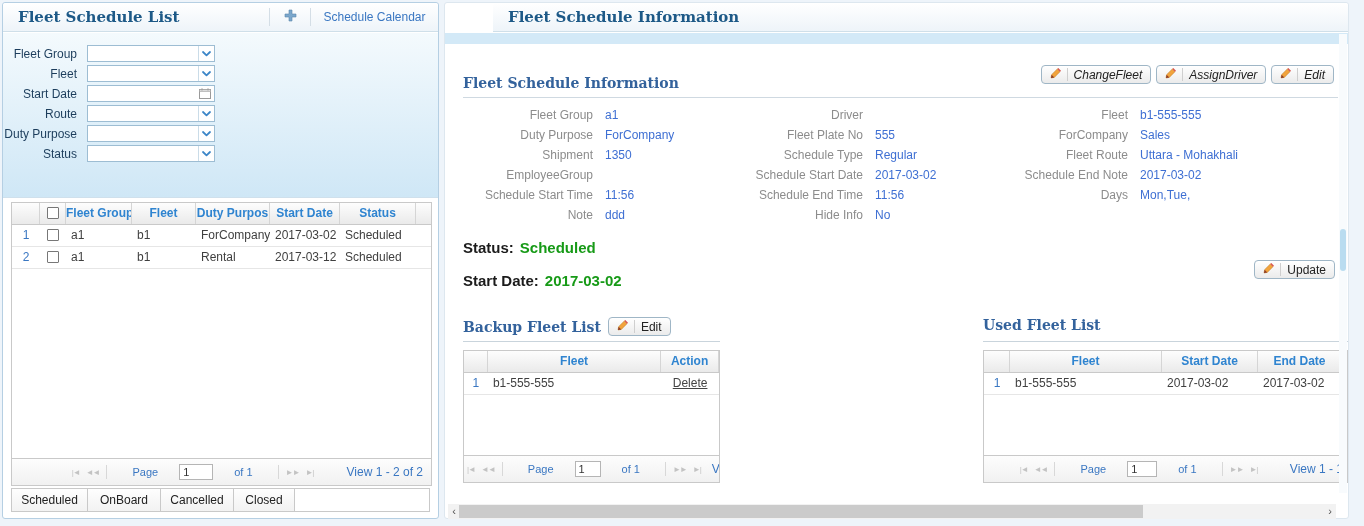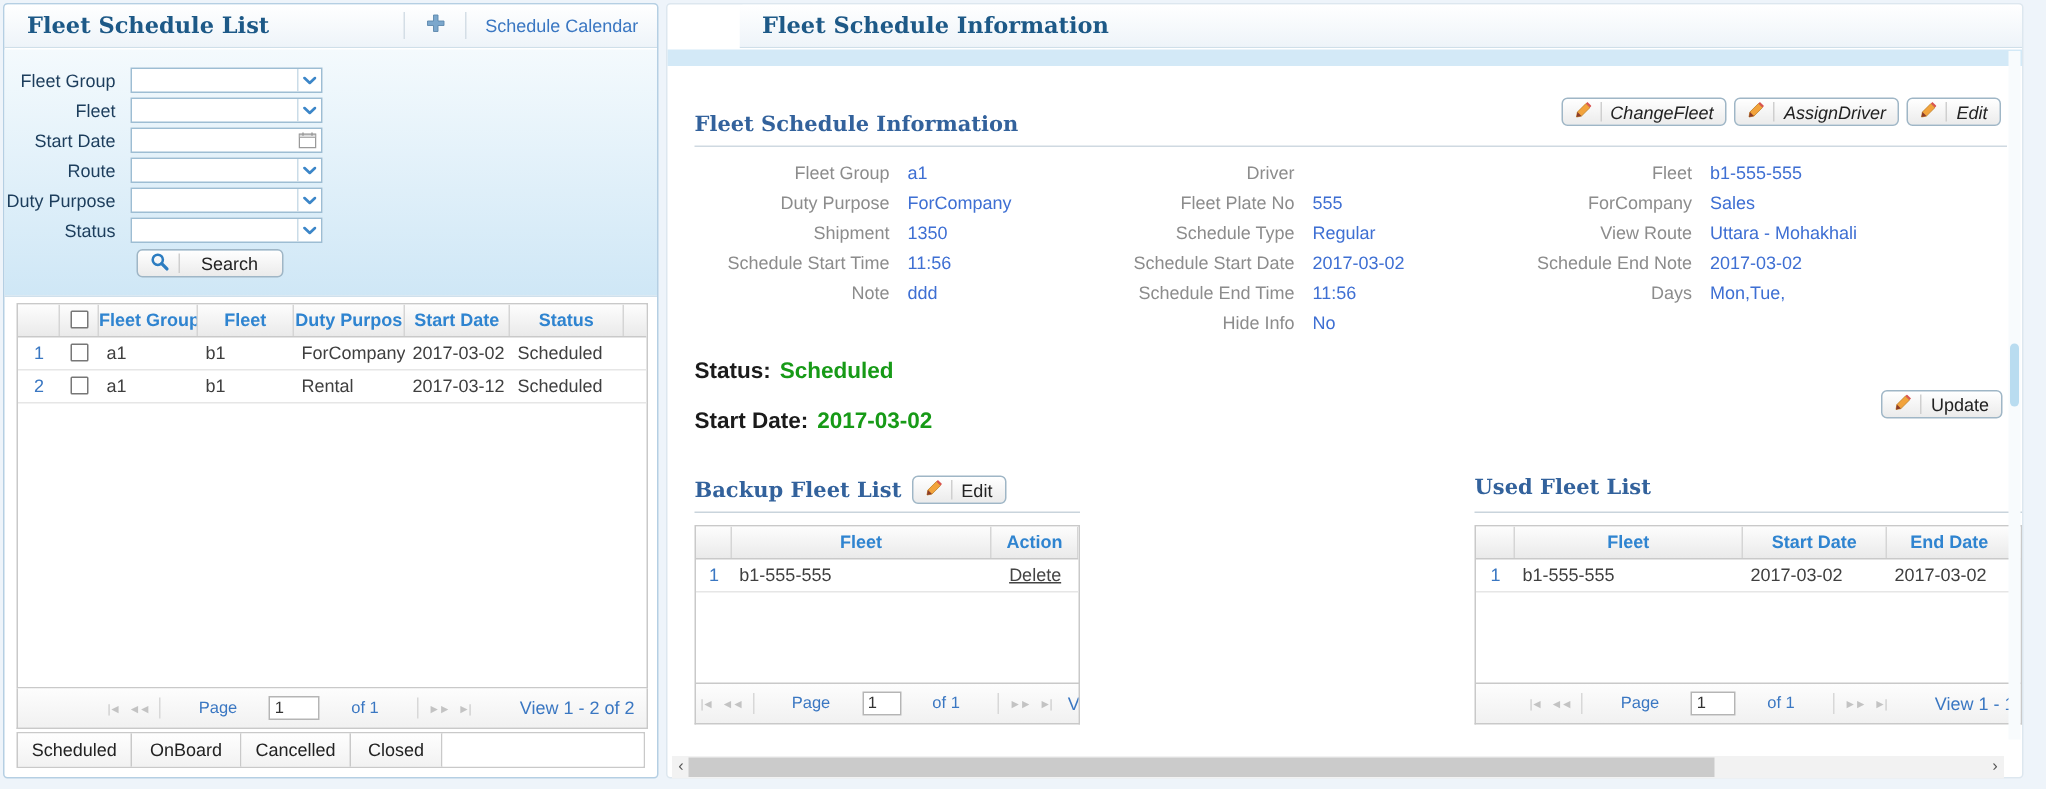--- a/index.html
+++ b/index.html
@@ -184,32 +184,20 @@
       </span>
     </div>
     <div class="f-row">
       <span class="f-label">Status</span>
       <span class="f-ctrl">
         <span class="f-chev">
           <svg width="9" height="6" viewBox="0 0 9 6">
               <path d="M1 1 L4.5 4.3 L8 1" fill="none" stroke="#3c86c8" stroke-width="1.8" stroke-linecap="round" stroke-linejoin="round"></path>
             </svg>
         </span>
-      </span>
-    </div>
-    <div class="search-row">
-      <span class="btn">
-        <span>
-          <svg width="13" height="13" viewBox="0 0 13 13">
-              <circle cx="5.2" cy="5.2" r="3.4" fill="none" stroke="#2d7dc1" stroke-width="1.7"></circle>
-              <line x1="7.8" y1="7.8" x2="11.3" y2="11.3" stroke="#2d7dc1" stroke-width="2.2" stroke-linecap="round"></line>
-            </svg>
-        </span>
-        <span class="b-sep"></span>
-        <span style="padding:0 8px;">Search</span>
       </span>
     </div>
   </div>
 
   <div class="grid" id="lp-grid" style="left:8px; top:199px; width:421px; height:257px;">
     <div class="g-head">
       <span class="g-h" style="width:28px;"></span>
       <span class="g-h g-cbcell" style="width:26px;"><span class="cb"></span></span>
       <span class="g-h" style="width:66px;">Fleet Group</span>
       <span class="g-h" style="width:64px;">Fleet</span>
@@ -322,20 +310,24 @@
         </div>
       <div class="d-row">
           <span class="d-label">Duty Purpose</span>
           <span class="d-value">ForCompany</span>
         </div>
       <div class="d-row">
           <span class="d-label">Shipment</span>
           <span class="d-value">1350</span>
         </div>
       <div class="d-row">
+          <span class="d-label">EmployeeGroup</span>
+          <span class="d-value"></span>
+        </div>
+      <div class="d-row">
           <span class="d-label">Schedule Start Time</span>
           <span class="d-value">11:56</span>
         </div>
       <div class="d-row">
           <span class="d-label">Note</span>
           <span class="d-value">ddd</span>
         </div>
     </div>
     <div class="d-col2">
       <div class="d-row">
@@ -366,21 +358,21 @@
     <div class="d-col3">
       <div class="d-row">
           <span class="d-label">Fleet</span>
           <span class="d-value">b1-555-555</span>
         </div>
       <div class="d-row">
           <span class="d-label">ForCompany</span>
           <span class="d-value">Sales</span>
         </div>
       <div class="d-row">
-          <span class="d-label">View Route</span>
+          <span class="d-label">Fleet Route</span>
           <span class="d-value">Uttara - Mohakhali</span>
         </div>
       <div class="d-row">
           <span class="d-label">Schedule End Note</span>
           <span class="d-value">2017-03-02</span>
         </div>
       <div class="d-row">
           <span class="d-label">Days</span>
           <span class="d-value">Mon,Tue,</span>
         </div>

